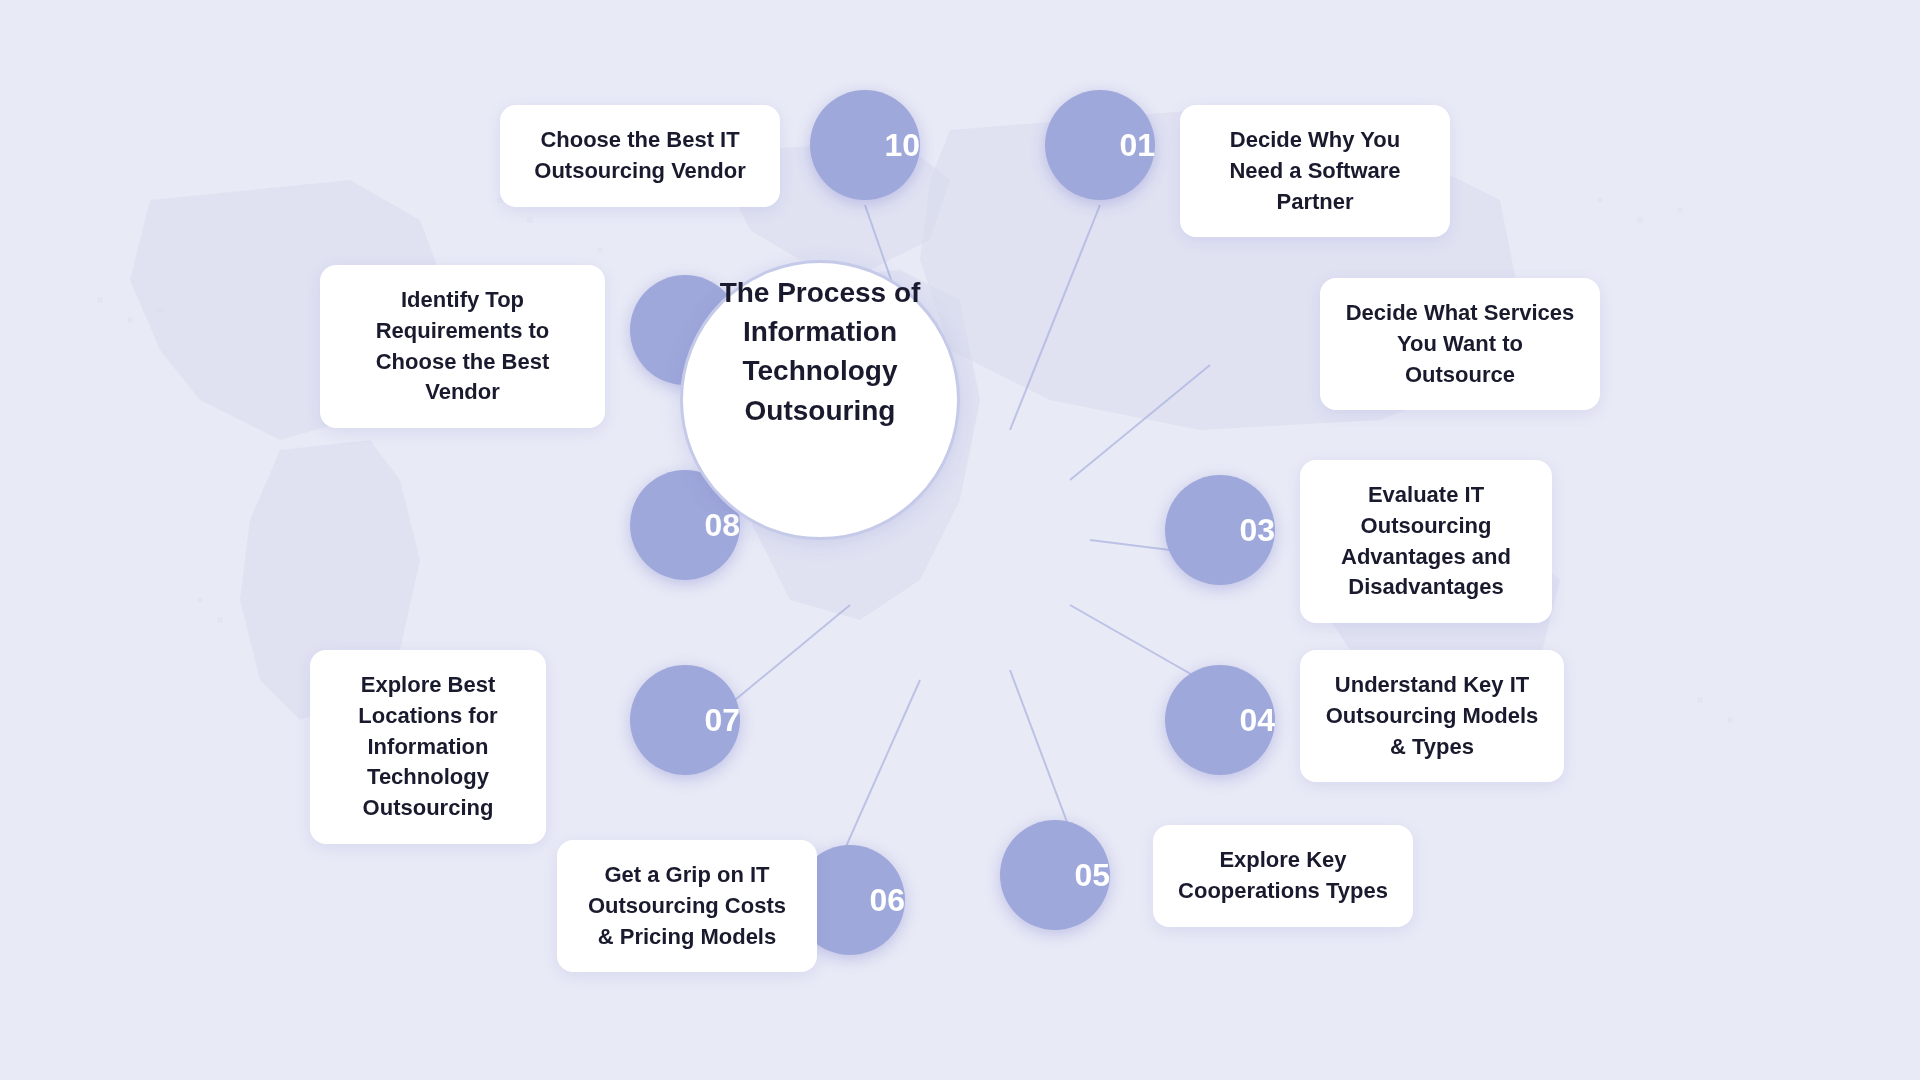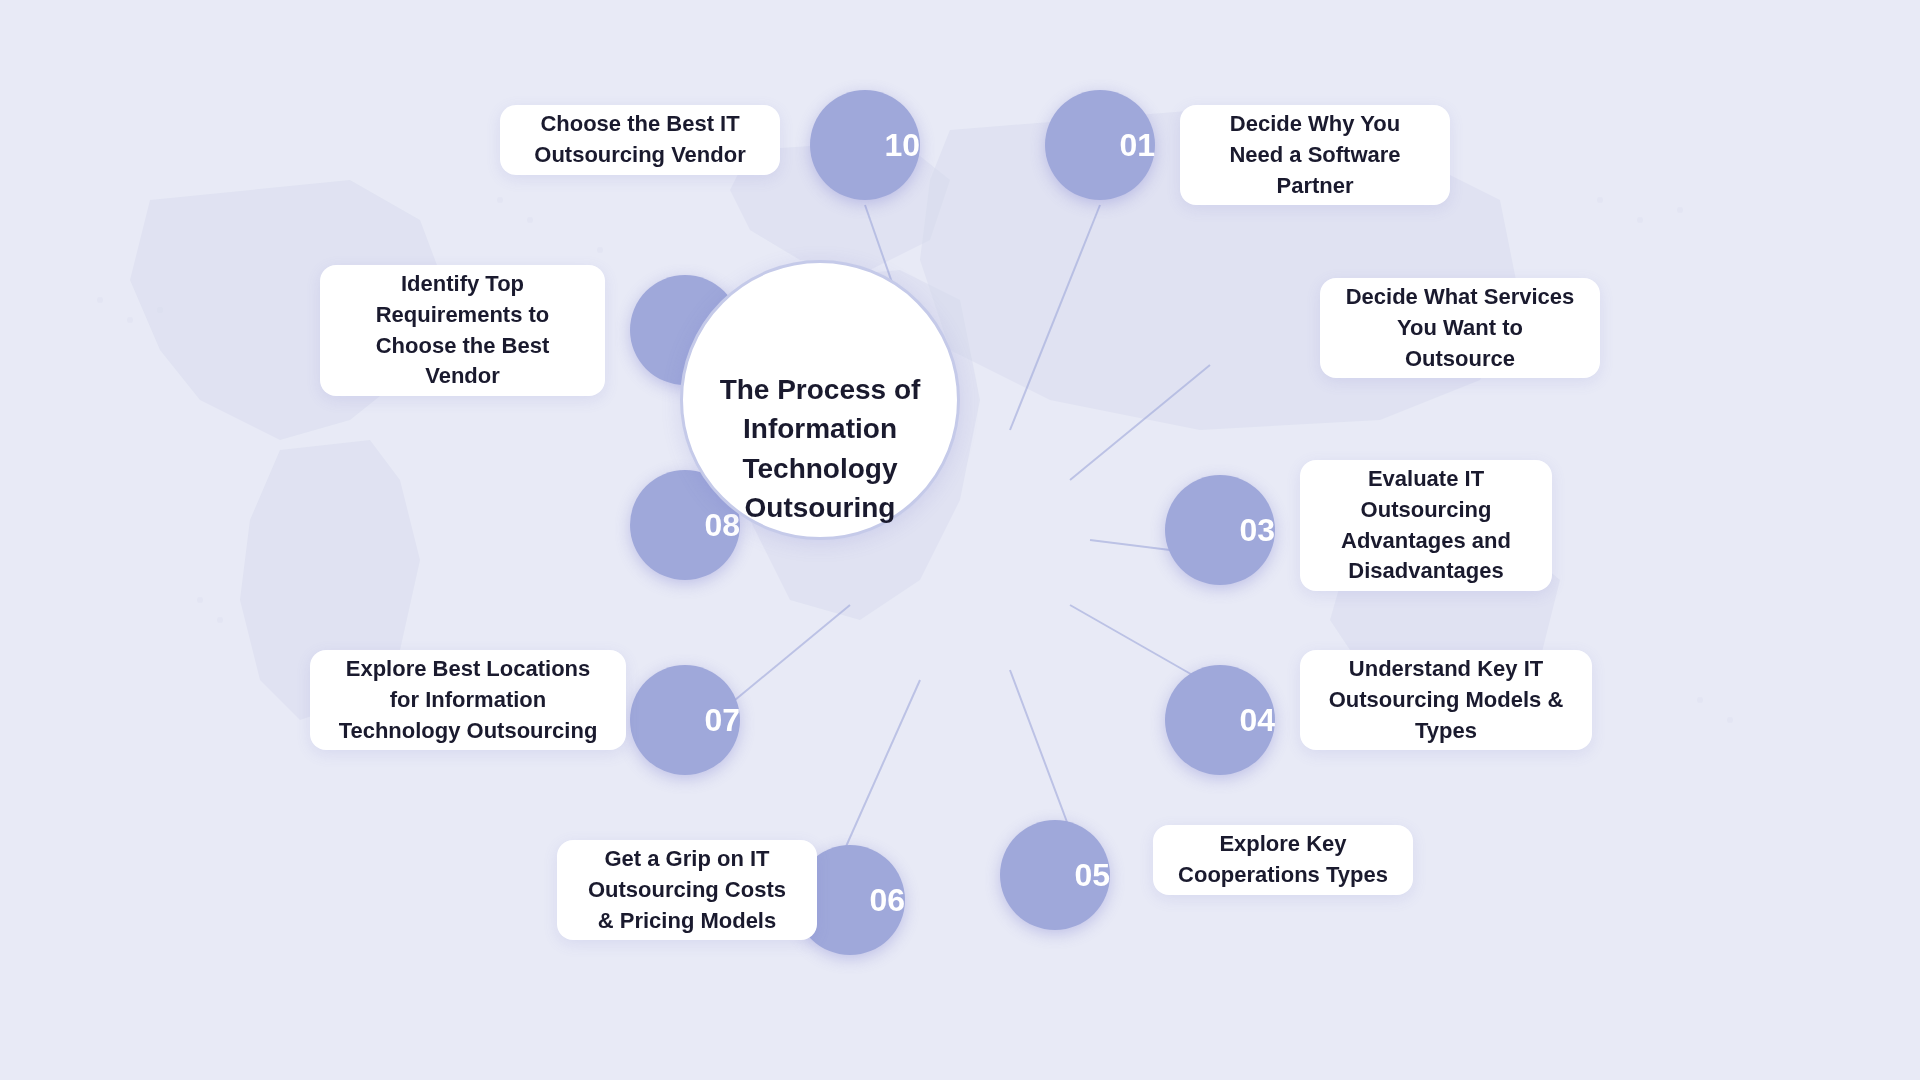--- a/index.html
+++ b/index.html
@@ -42,21 +42,21 @@
 
     
     .center-circle {
       position: absolute;
       width: 280px;
       height: 280px;
       border-radius: 50%;
       background: white;
       border: 3px solid #c5cae9;
       display: flex;
-      align-items: flex-end;
+      align-items: flex-start;
       justify-content: center;
       text-align: center;
       top: 50%;
       left: 50%;
       transform: translate(-50%, -50%);
       box-shadow: 0 4px 20px rgba(100,100,200,0.15);
       z-index: 10;
     }
 
     .center-circle-text {
@@ -82,21 +82,21 @@
       color: white;
       box-shadow: 0 4px 15px rgba(100,100,200,0.3);
       z-index: 5;
     }
 
     
     .label-box {
       position: absolute;
       background: white;
       border-radius: 16px;
-      padding: 4px 24px;
+      padding: 20px 24px;
       box-shadow: 0 4px 15px rgba(100,100,200,0.12);
       z-index: 5;
     }
 
     .label-box-text {
       font-size: 22px;
       font-weight: 600;
       color: #1a1a2e;
       line-height: 1.4;
       text-align: center;
@@ -198,42 +198,42 @@
     <div class="num-circle" style="left: 1055px; top: 425px;">
       <span>03</span>
     </div>
     <div class="label-box" style="left: 1190px; top: 410px; width: 252px;">
       <div class="label-box-text">Evaluate IT Outsourcing Advantages and Disadvantages</div>
     </div>
 
     <div class="num-circle" style="left: 1055px; top: 615px;">
       <span>04</span>
     </div>
-    <div class="label-box" style="left: 1190px; top: 600px; width: 292px;">
+    <div class="label-box" style="left: 1190px; top: 600px; width: 264px;">
       <div class="label-box-text">Understand Key IT Outsourcing Models &amp; Types</div>
     </div>
 
     <div class="num-circle" style="left: 890px; top: 770px;">
       <span>05</span>
     </div>
     <div class="label-box" style="left: 1025px; top: 775px; width: 260px; margin-left: 18px;">
       <div class="label-box-text">Explore Key Cooperations Types</div>
     </div>
 
     <div class="num-circle" style="left: 685px; top: 795px;">
       <span>06</span>
     </div>
     <div class="label-box" style="left: 410px; top: 790px; width: 260px; margin-left: 37px;">
       <div class="label-box-text">Get a Grip on IT Outsourcing Costs &amp; Pricing Models</div>
     </div>
 
     <div class="num-circle" style="left: 520px; top: 615px;">
       <span>07</span>
     </div>
-    <div class="label-box" style="left: 200px; top: 600px; width: 316px;">
+    <div class="label-box" style="left: 200px; top: 600px; width: 236px;">
       <div class="label-box-text">Explore Best Locations for Information Technology Outsourcing</div>
     </div>
 
     <div class="num-circle" style="left: 520px; top: 420px;">
       <span>08</span>
     </div>
 
     <div class="num-circle" style="left: 520px; top: 225px;">
       <span>09</span>
     </div>

